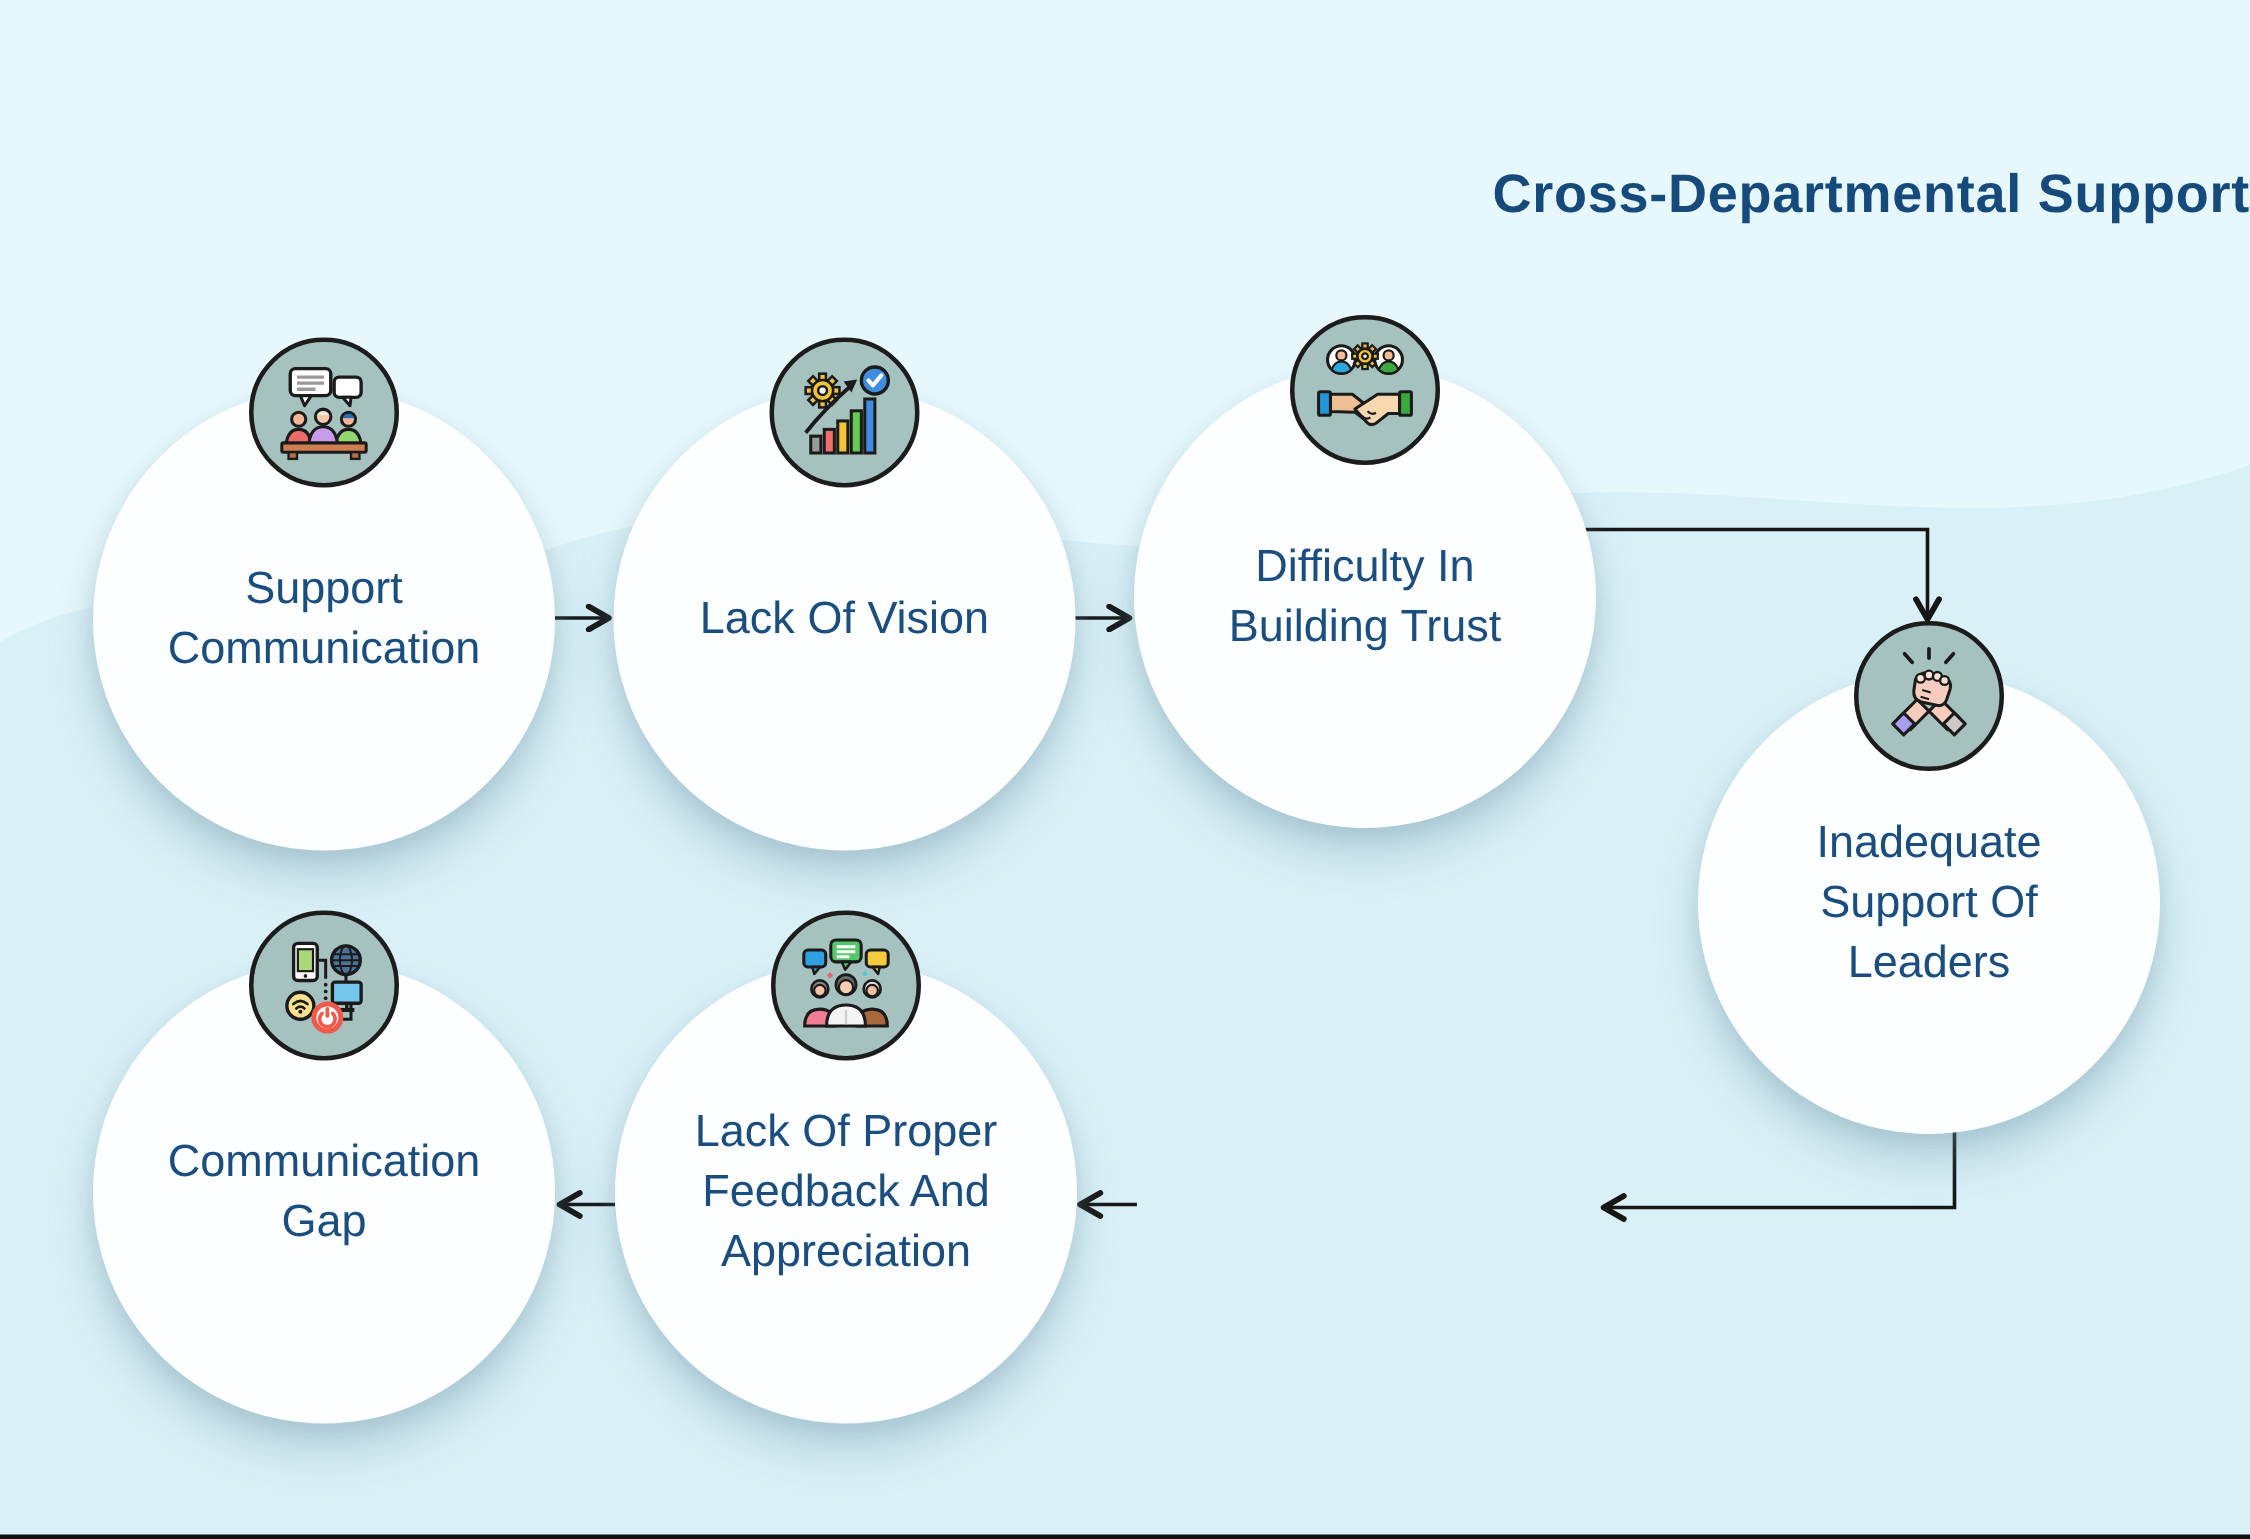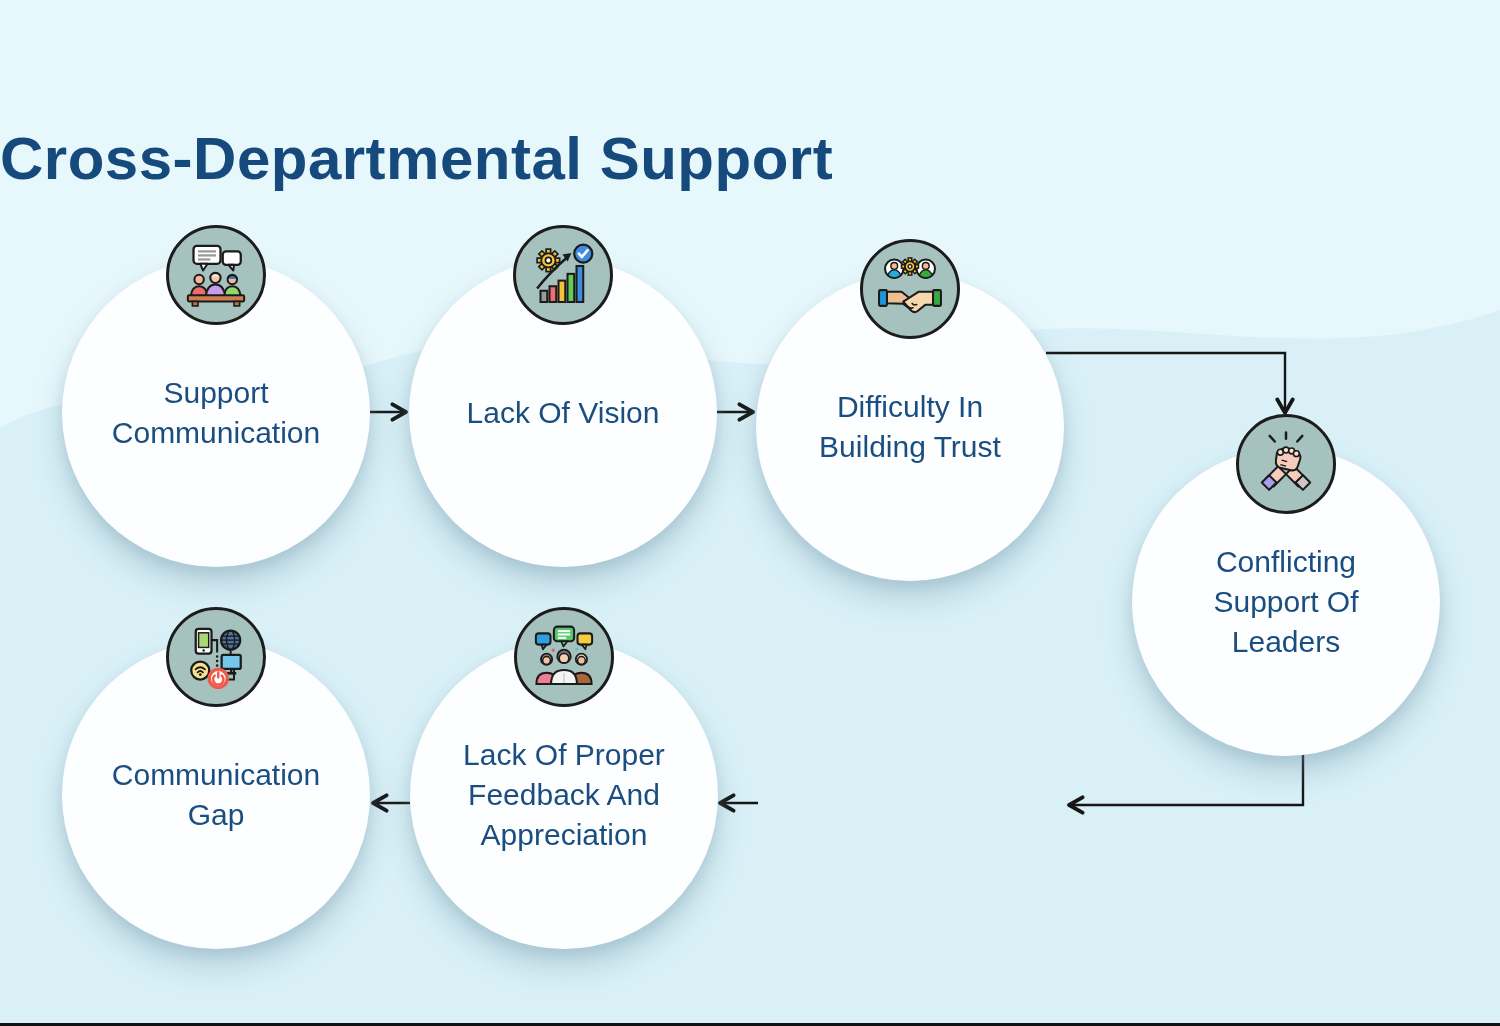--- a/index.html
+++ b/index.html
@@ -5,21 +5,21 @@
   html,body{margin:0;padding:0;background:#d9f0f7;}
   .canvas{
     position:relative;width:1500px;height:1026px;overflow:hidden;
     background:#d9f0f7;
     font-family:"Liberation Sans", sans-serif;
   }
   .bg-wave{position:absolute;left:0;top:0;z-index:1;}
   .connectors{position:absolute;left:0;top:0;z-index:2;pointer-events:none;}
   .title{
     position:absolute;left:0;right:0;top:84px;z-index:3;
-    text-align:left;font-size:60px;font-weight:700;
+    text-align:right;font-size:36px;font-weight:700;
     color:#164a7c;letter-spacing:.5px;
   }
   .node{position:absolute;width:308px;height:308px;z-index:3;}
   .bubble{
     position:absolute;inset:0;border-radius:50%;
     background:#fdfeff;
     box-shadow:0 18px 30px rgba(104,144,163,.32), 0 6px 12px rgba(104,144,163,.18);
   }
   .label{
     position:absolute;inset:0;display:flex;align-items:center;justify-content:center;
@@ -124,21 +124,21 @@
           <rect x="36" y="31" width="6" height="25" fill="#63cc52"></rect>
           <rect x="44" y="24" width="6" height="32" fill="#3f8de0"></rect>
         </g>
       </svg>
     </div>
     <div class="label">
         <span>Lack Of Vision</span>
       </div>
   </div>
 
-  <div class="node" style="left:756px;top:273px">
+  <div class="node" style="left:756px;top:244px">
     <div class="bubble"></div>
     <div class="badge">
       <svg viewBox="0 0 64 64">
         <circle cx="18" cy="14" r="8.2" fill="#fff" stroke="#1b1b1b" stroke-width="1.8"></circle>
         <circle cx="18" cy="11.5" r="3" fill="#f3bc96" stroke="#1b1b1b" stroke-width="1.3"></circle>
         <path d="M12.2,19.8 a8.2,8.2 0 0 0 11.6,0 q-2,-4.8 -5.8,-4.8 q-3.8,0 -5.8,4.8 z" fill="#2aa9dd" stroke="#1b1b1b" stroke-width="1.3"></path>
         <circle cx="46" cy="14" r="8.2" fill="#fff" stroke="#1b1b1b" stroke-width="1.8"></circle>
         <circle cx="46" cy="11.5" r="3" fill="#f3bc96" stroke="#1b1b1b" stroke-width="1.3"></circle>
         <path d="M40.2,19.8 a8.2,8.2 0 0 0 11.6,0 q-2,-4.8 -5.8,-4.8 q-3.8,0 -5.8,4.8 z" fill="#3aa93f" stroke="#1b1b1b" stroke-width="1.3"></path>
         <g transform="translate(32,12)">
@@ -187,21 +187,21 @@
         <g fill="#fbe0d3" stroke="#1b1b1b" stroke-width="1.4">
           <circle cx="27" cy="21.5" r="2.6"></circle>
             <circle cx="32" cy="19.6" r="2.6"></circle>
           <circle cx="37" cy="20.4" r="2.6"></circle>
             <circle cx="41.2" cy="22.8" r="2.6"></circle>
         </g>
         <path d="M28,28.5 l5,1.4 M27,32.5 l5,1.4" stroke="#1b1b1b" stroke-width="1.2"></path>
       </svg>
     </div>
     <div class="label">
-        <span>Conflicting Support Of Leaders</span>
+        <span>Inadequate Support Of Leaders</span>
       </div>
   </div>
 
 
   <div class="node" style="left:410px;top:641px">
     <div class="bubble"></div>
     <div class="badge">
       <svg viewBox="0 0 64 64">
         <rect x="7" y="11" width="13" height="10" rx="2.5" fill="#2f9fe0" stroke="#1b1b1b" stroke-width="1.8"></rect>
         <path d="M12,21 l1.2,4.2 3.4,-4.2 z" fill="#2f9fe0" stroke="#1b1b1b" stroke-width="1.5" stroke-linejoin="round"></path>

